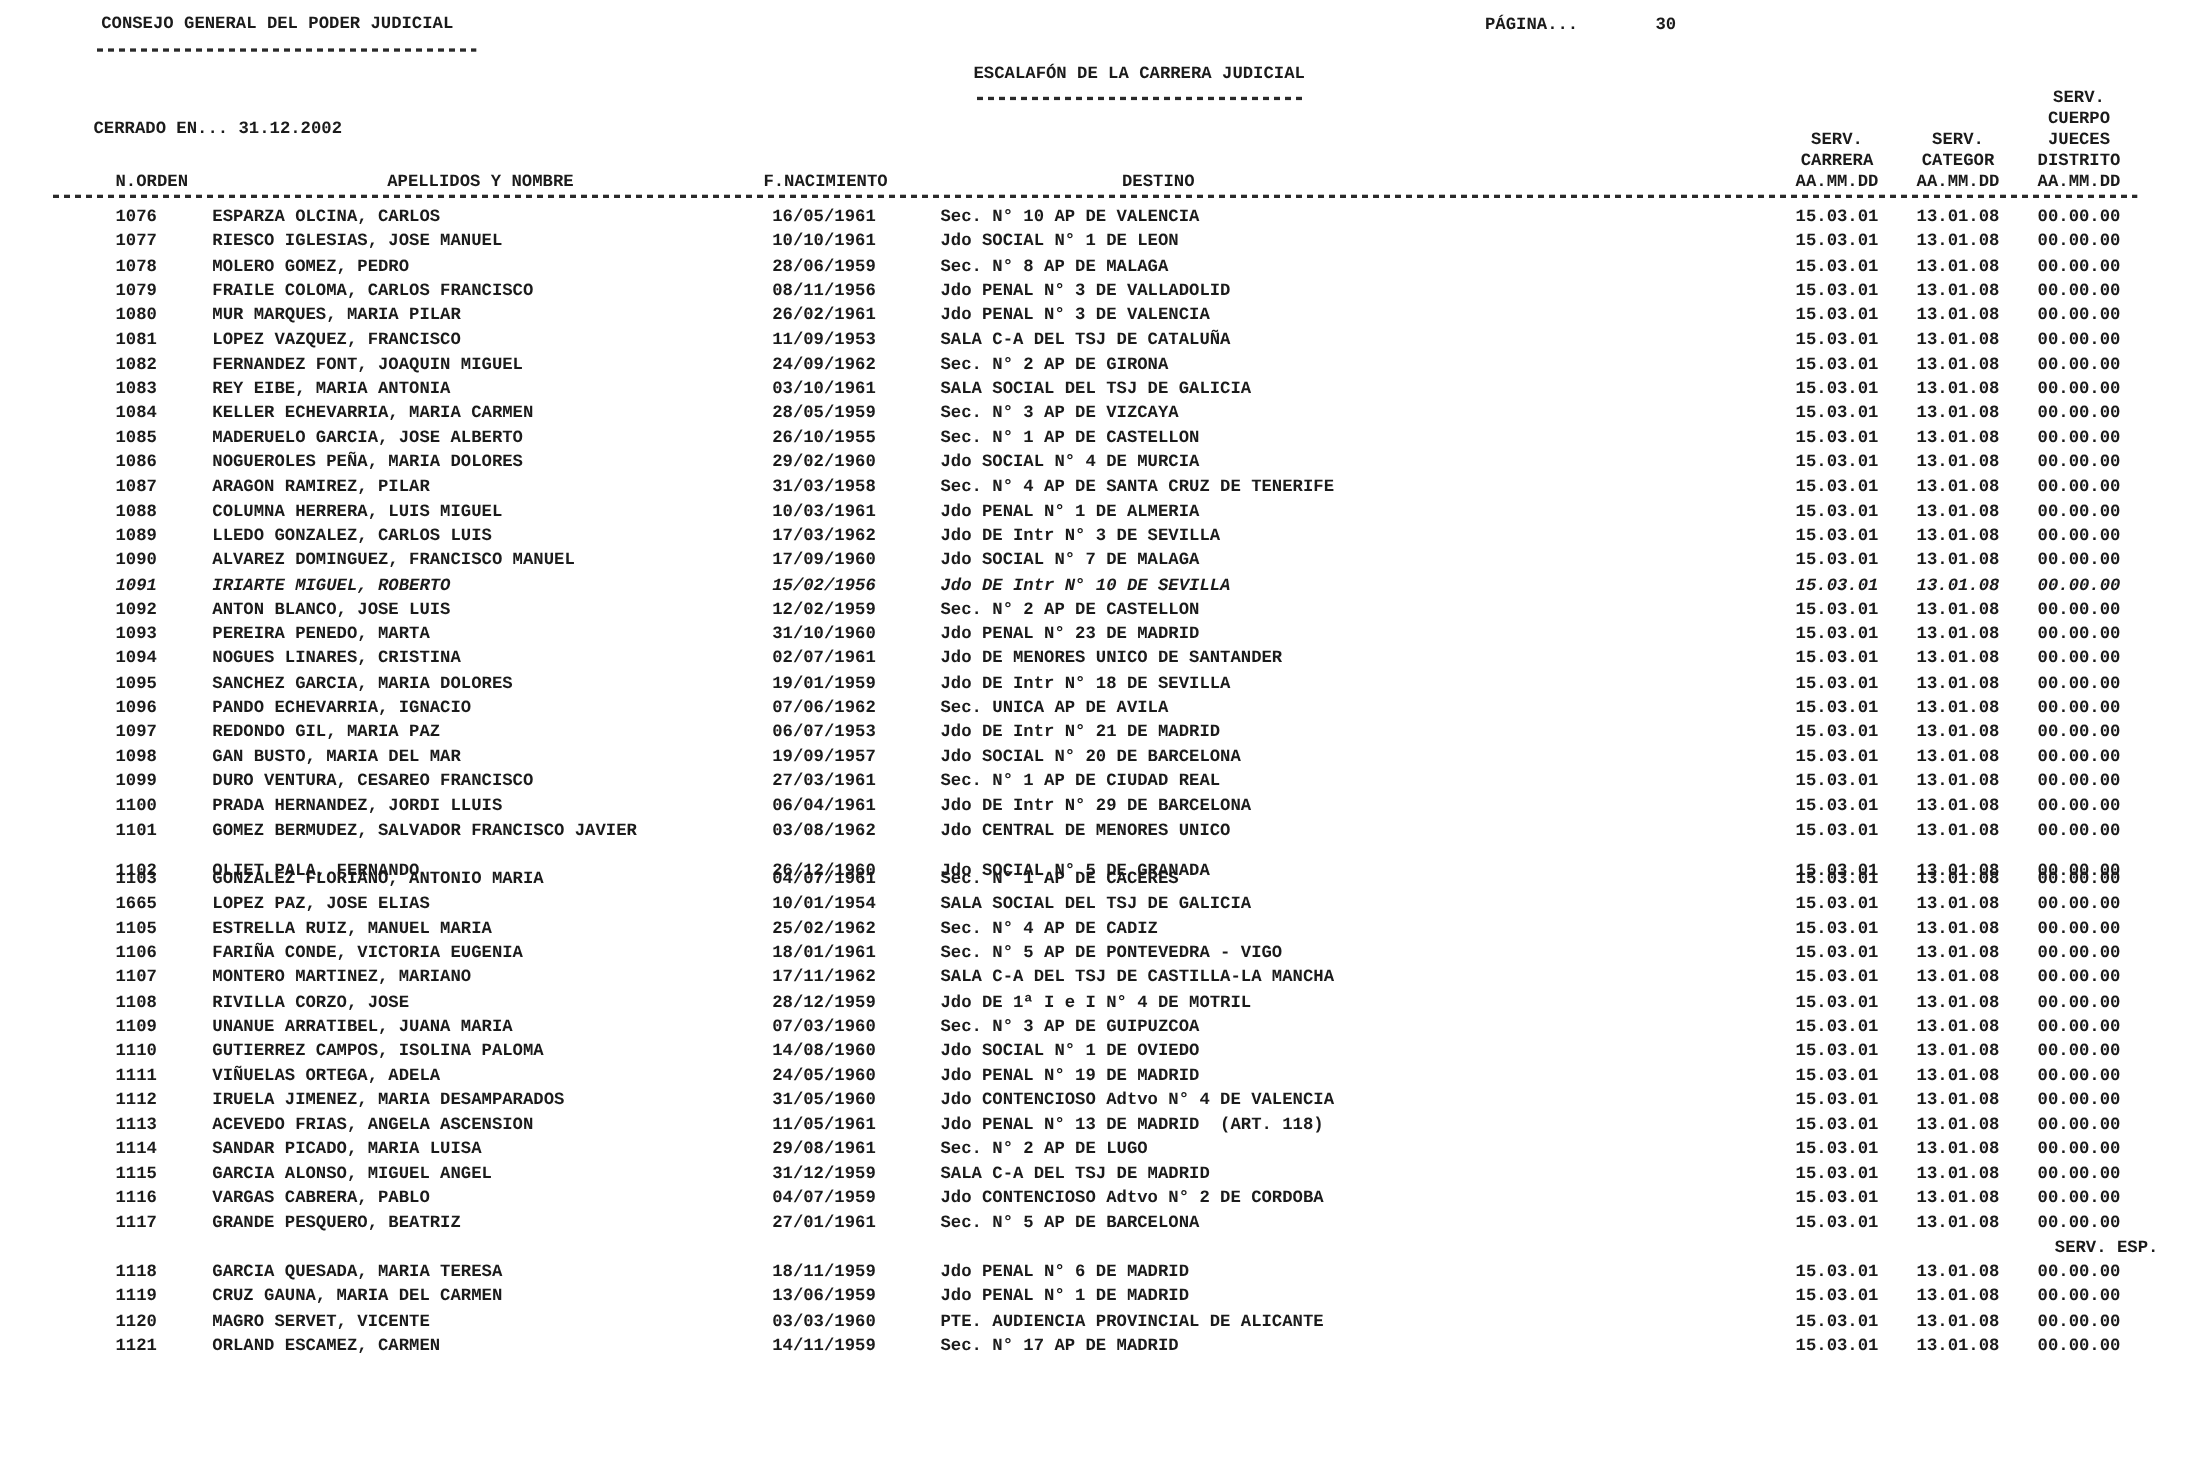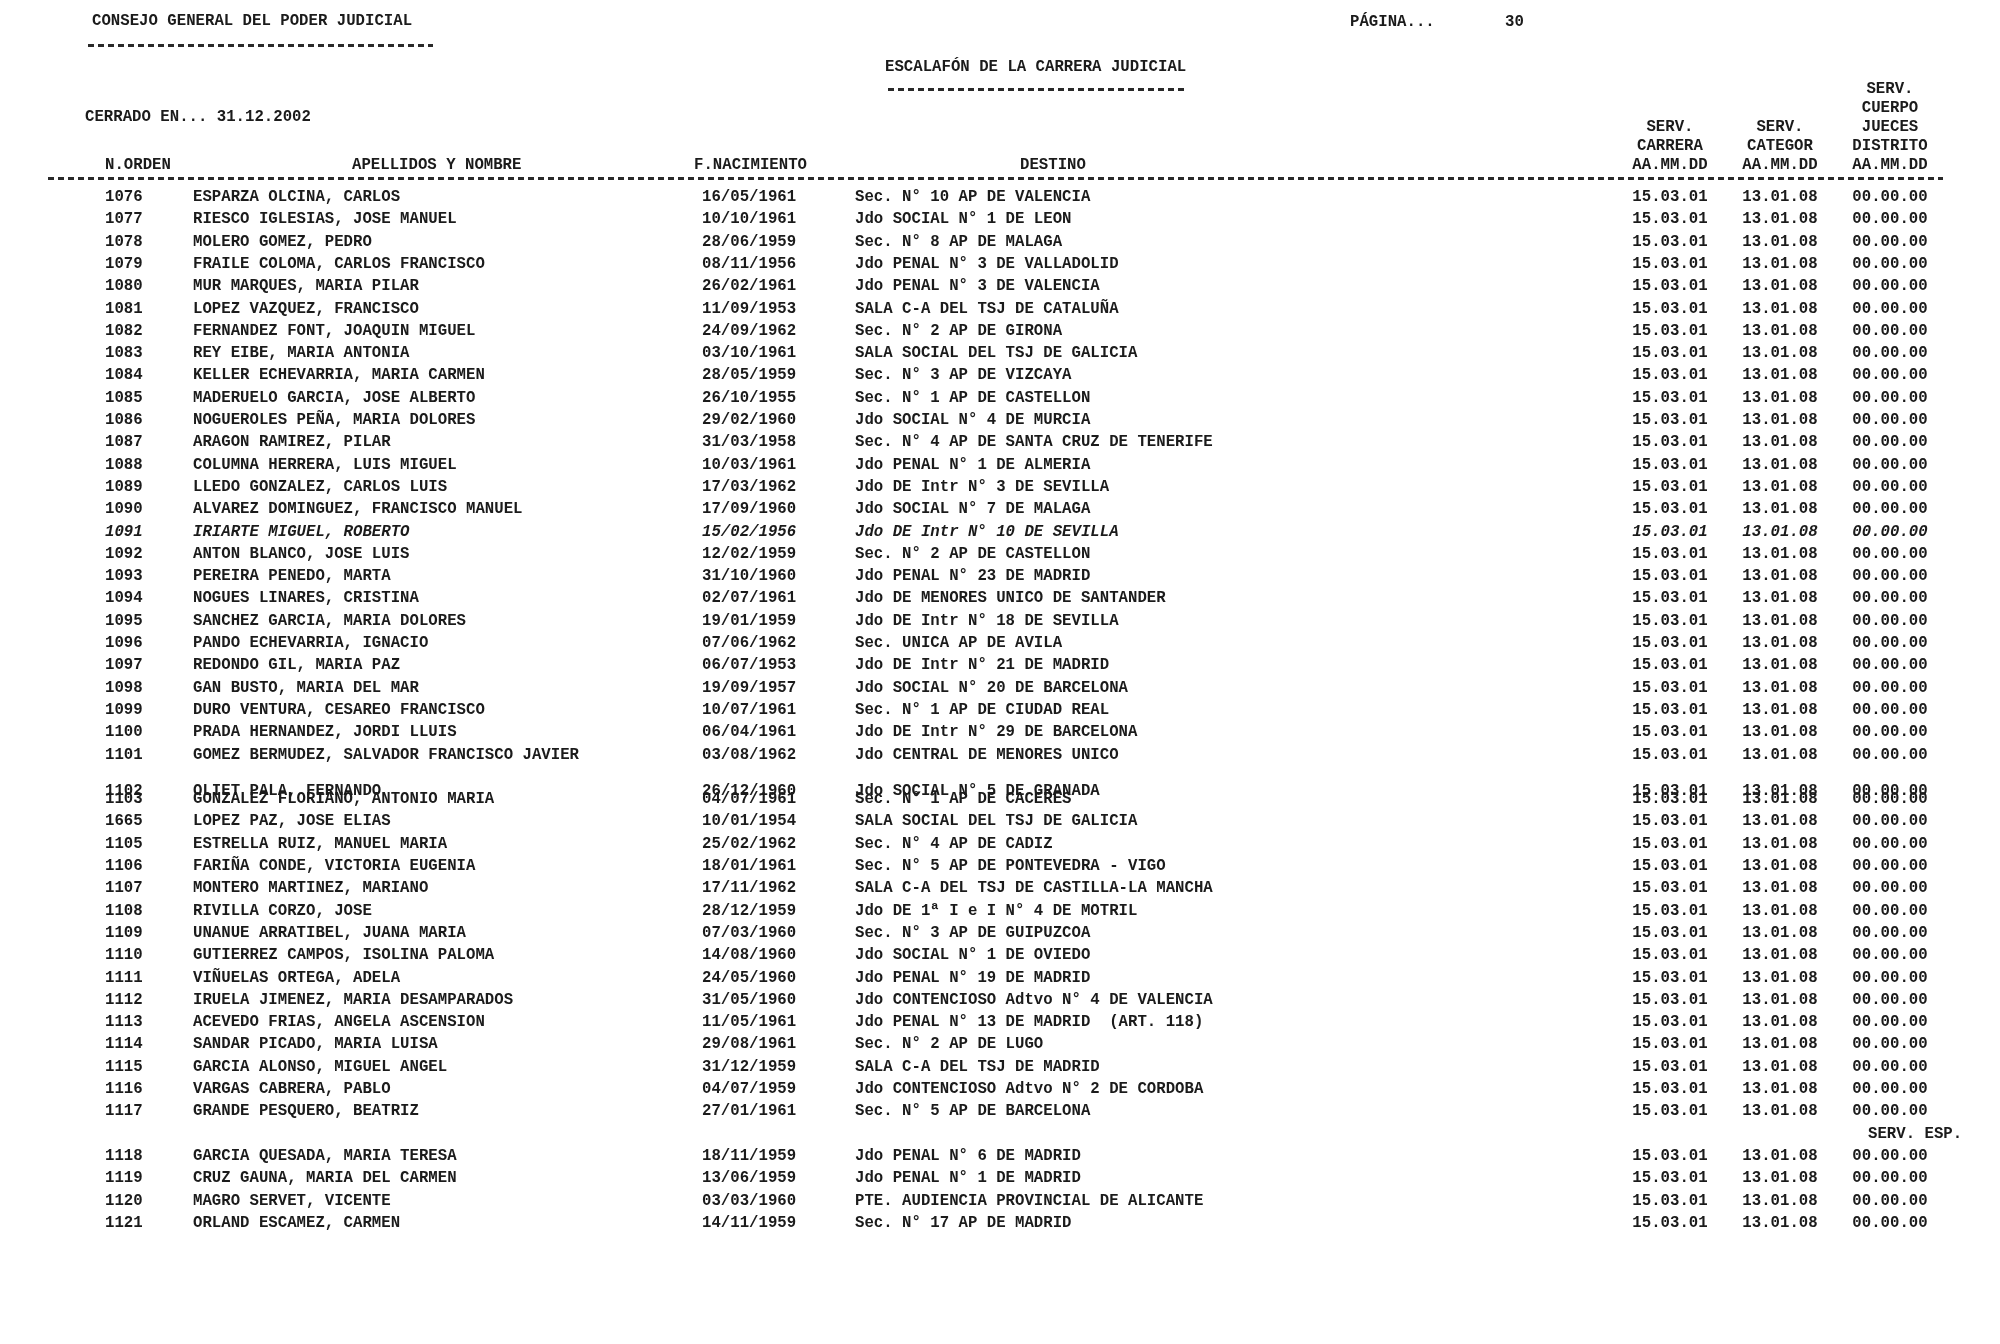--- a/index.html
+++ b/index.html
@@ -269,21 +269,21 @@
         <span class="c-nombre">GAN BUSTO, MARIA DEL MAR</span>
         <span class="c-nac">19/09/1957</span>
         <span class="c-dest">Jdo SOCIAL N° 20 DE BARCELONA</span>
         <span class="c-s1">15.03.01</span>
         <span class="c-s2">13.01.08</span>
         <span class="c-s3">00.00.00</span>
       </div>
       <div class="row-line" style="top: 702.9px;">
         <span class="c-orden">1099</span>
         <span class="c-nombre">DURO VENTURA, CESAREO FRANCISCO</span>
-        <span class="c-nac">10/07/1961</span>
+        <span class="c-nac">27/03/1961</span>
         <span class="c-dest">Sec. N° 1 AP DE CIUDAD REAL</span>
         <span class="c-s1">15.03.01</span>
         <span class="c-s2">13.01.08</span>
         <span class="c-s3">00.00.00</span>
       </div>
       <div class="row-line" style="top: 725.2px;">
         <span class="c-orden">1100</span>
         <span class="c-nombre">PRADA HERNANDEZ, JORDI LLUIS</span>
         <span class="c-nac">06/04/1961</span>
         <span class="c-dest">Jdo DE Intr N° 29 DE BARCELONA</span>

